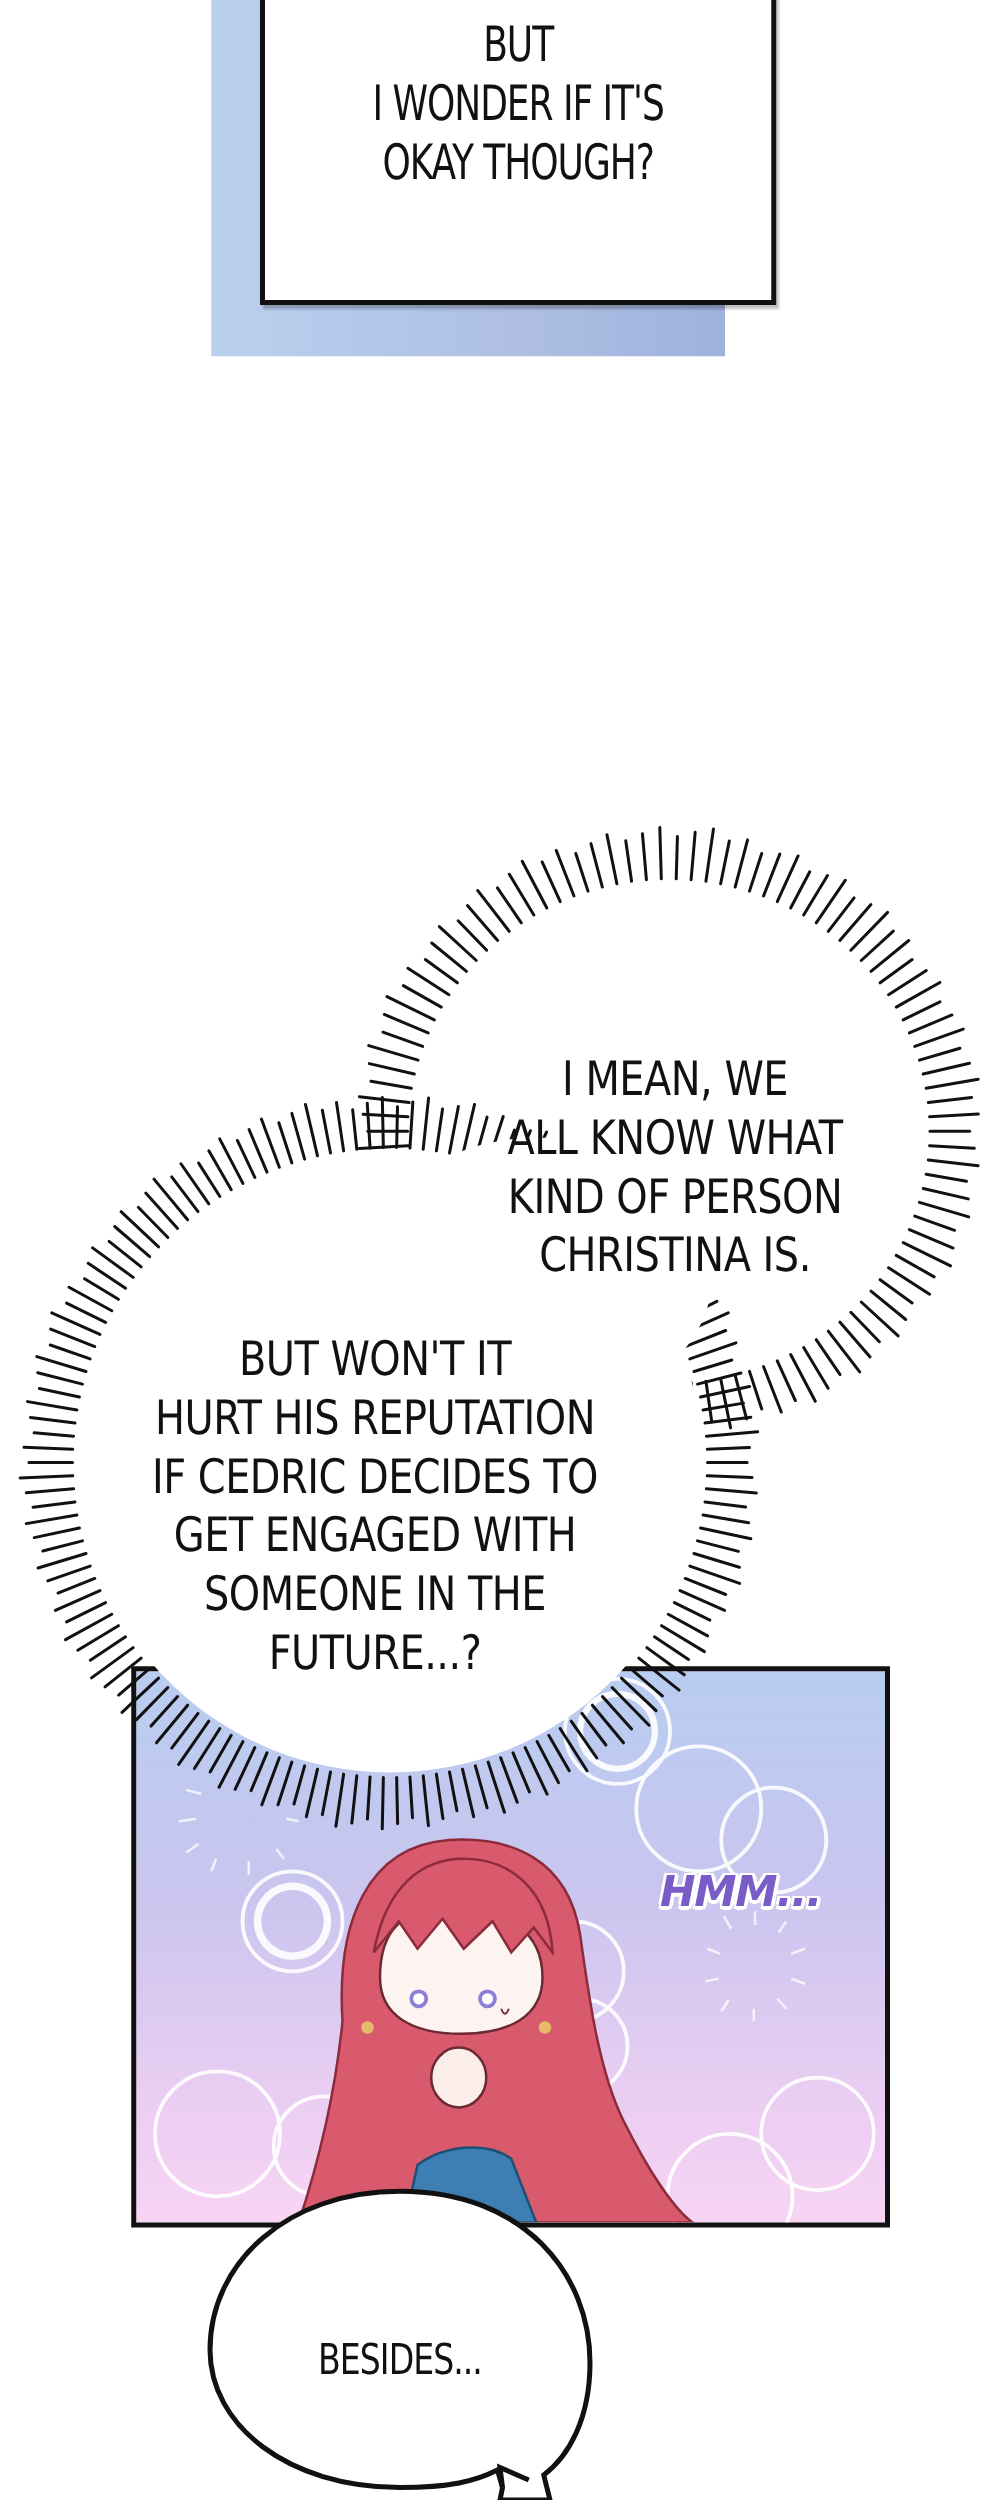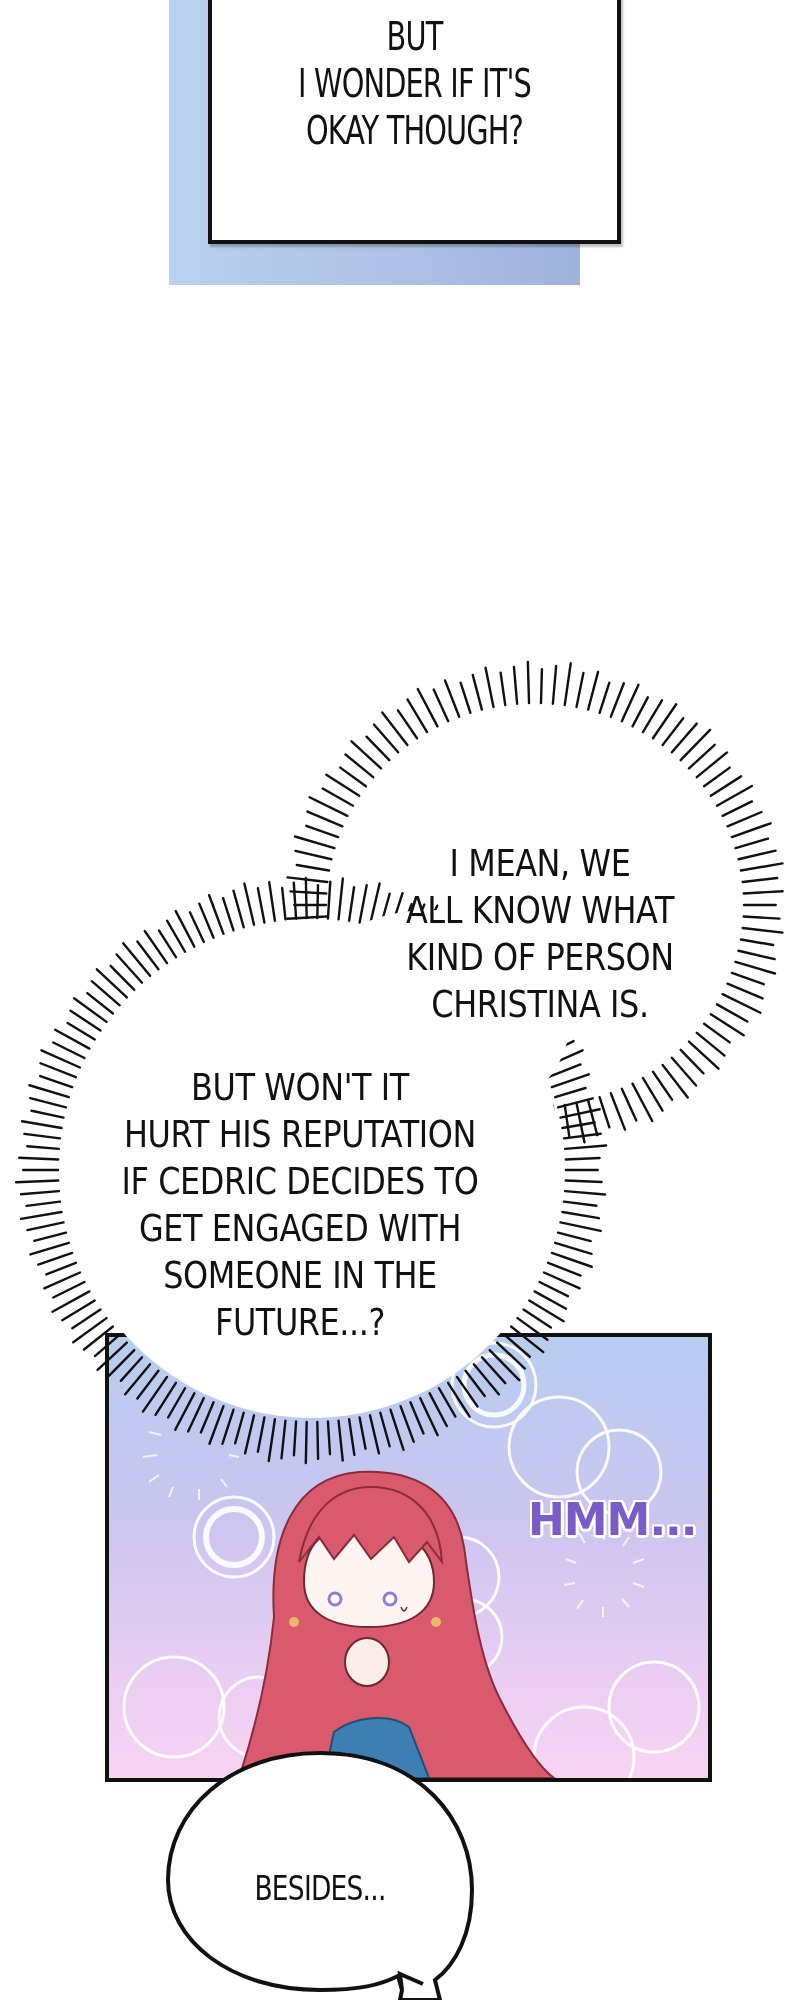--- a/index.html
+++ b/index.html
@@ -18,21 +18,21 @@
 
   .cloud-text { position:absolute; text-align:center; color:#111;
     font-size:38px; line-height:47px; letter-spacing:-0.5px; white-space:nowrap;
     font-family:"DejaVu Sans", sans-serif; transform:scaleX(0.84); transform-origin:center top; }
 
   
   #panel { left:105px; top:1333px; width:599px; height:441px;
     border:4px solid #111;
     background:linear-gradient(180deg,#b8cdf0 0%,#c9c5ef 40%,#e8cdf2 75%,#f8d4f3 100%);
     overflow:hidden; }
-  #hmm { left:528px; top:1494px; font-size:44px; font-weight:bold; 
+  #hmm { left:528px; top:1494px; font-size:34px; font-weight:bold; font-style:italic;
     color:#7a5cc8; letter-spacing:-1px;
     text-shadow: -2px -2px 0 #fff, 2px -2px 0 #fff, -2px 2px 0 #fff, 2px 2px 0 #fff, 0 3px 0 #fff, 3px 0 0 #fff; }
 
   #besides-text { left:168px; width:304px; top:1868px; text-align:center;
     font-size:34px; color:#111; letter-spacing:-1px;
     font-family:"DejaVu Sans", sans-serif; transform:scaleX(0.78); }
 </style>
 </head>
 <body>
 

